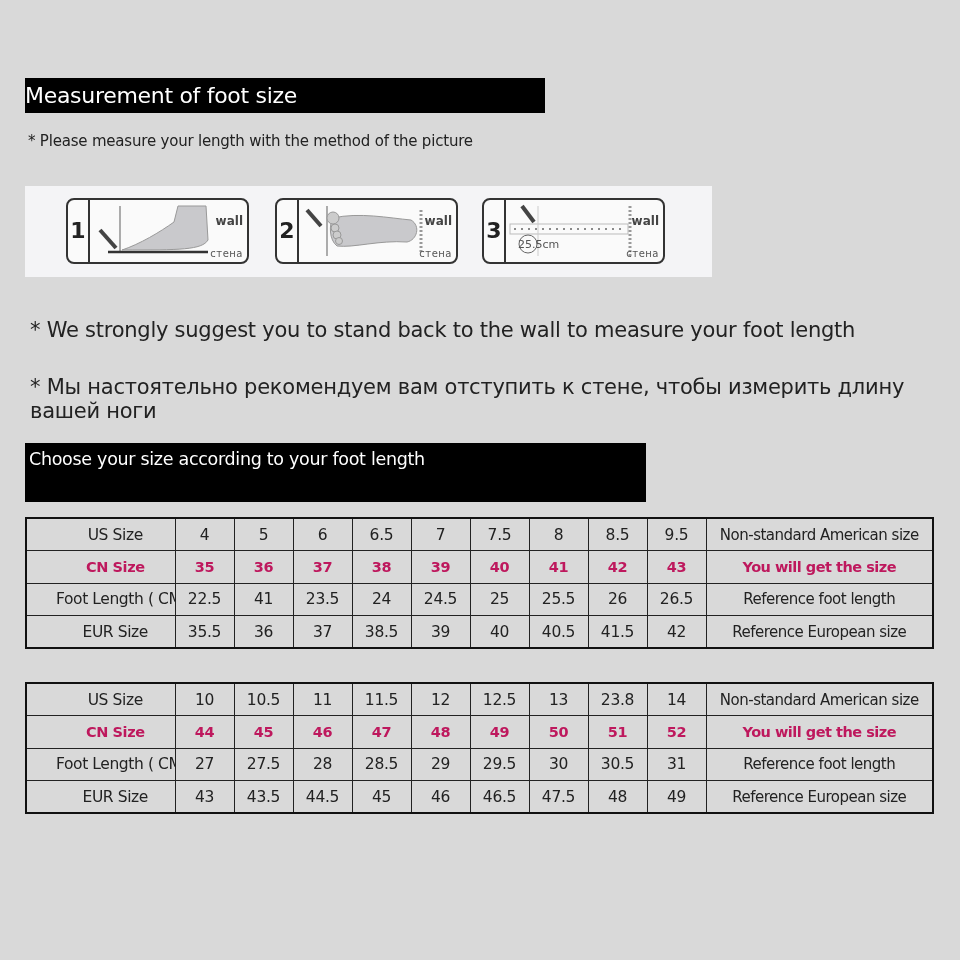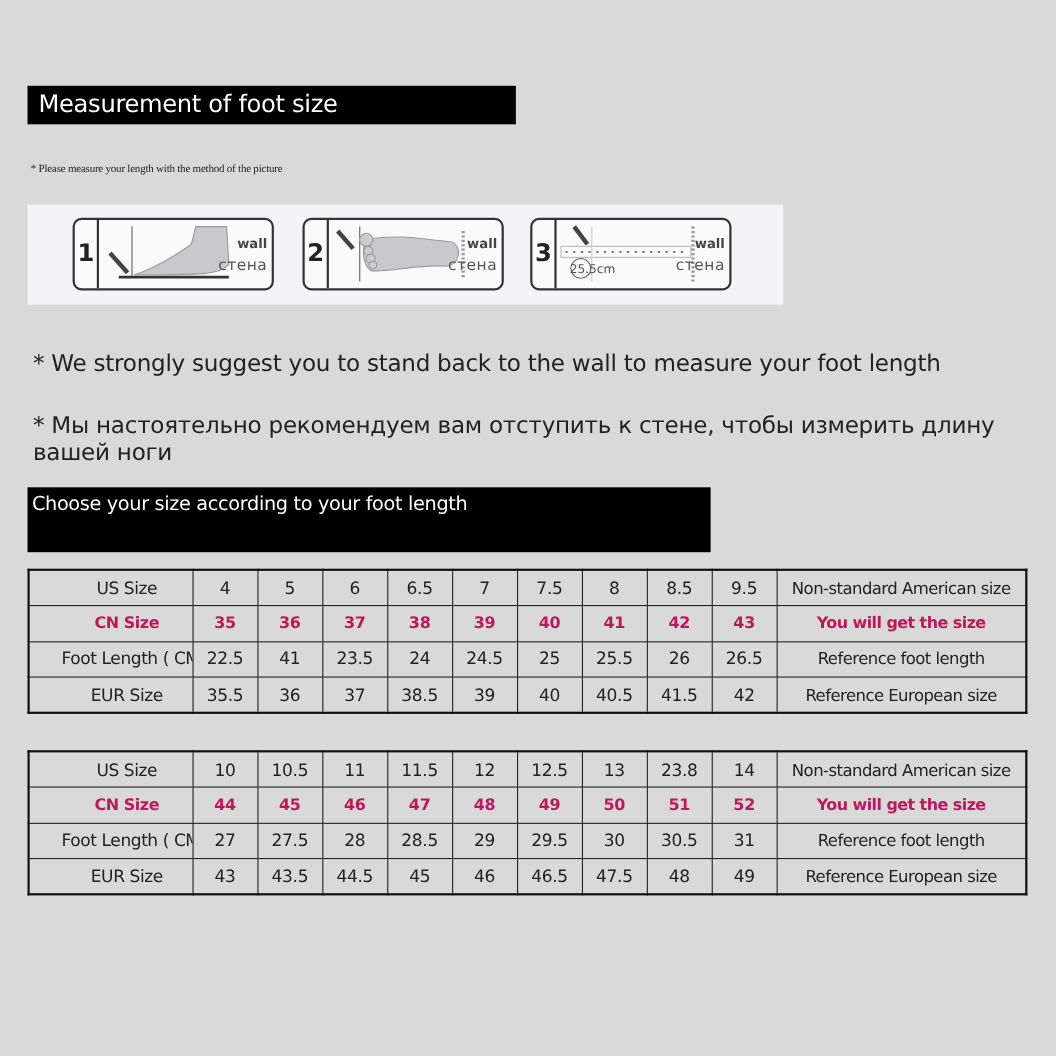--- a/index.html
+++ b/index.html
@@ -1,47 +1,47 @@
 <!DOCTYPE html>
 <html><head>
 <meta charset="utf-8">
 <style>
   * { box-sizing: border-box; margin: 0; padding: 0; }
   html, body { width: 960px; height: 960px; background: #d9d9d9; overflow: hidden; }
   body { position: relative; font-family: "DejaVu Sans", "Liberation Sans", sans-serif; color: #111; }
 
   .title-bar {
-    position: absolute; left: 25px; top: 78px; width: 444px; height: 35px;
+    position: absolute; left: 25px; top: 78px; width: 520px; height: 35px;
     background: #000; color: #fff;
-    font-size: 22px; line-height: 35px; padding-left: 10px;
+    font-size: 22px; line-height: 35px; padding-left: 0;
     letter-spacing: -0.3px;
   }
   .note-small {
-    position: absolute; left: 28px; top: 148px;
-    font-size: 10px; color: #222; letter-spacing: -0.2px; font-family: Liberation Serif, serif;
+    position: absolute; left: 28px; top: 132px;
+    font-size: 15px; color: #222; letter-spacing: -0.2px;
   }
   .illustration {
     position: absolute; left: 25px; top: 186px; width: 687px; height: 91px;
     background: #f4f4f6;
   }
   .panel {
     position: absolute; top: 12px; height: 66px;
     border: 2px solid #333; border-radius: 8px; background: #fafafa;
   }
   .panel .num {
     position: absolute; left: 0; top: 0; bottom: 0; width: 22px;
     border-right: 2px solid #333;
     font-weight: bold; font-size: 22px; line-height: 62px; text-align: center; color: #222;
   }
   .panel svg { position: absolute; left: 22px; top: 0; }
   .panel .wall-lbl {
     position: absolute; right: 4px; top: 14px; font-size: 12px; font-weight: bold; color: #444;
   }
   .panel .wall-ru {
-    position: absolute; right: 4px; top: 33px; font-size: 14px; color: #555; letter-spacing: 0.5px;
+    position: absolute; right: 4px; top: 48px; font-size: 10px; color: #555; letter-spacing: 0.5px;
   }
 
   .suggest {
     position: absolute; left: 30px; font-size: 21px; color: #222; letter-spacing: -0.25px;
   }
   .suggest.en { top: 318px; }
   .suggest.ru { top: 375px; }
 
   .choose-bar {
     position: absolute; left: 25px; top: 443px; width: 621px; height: 59px;

